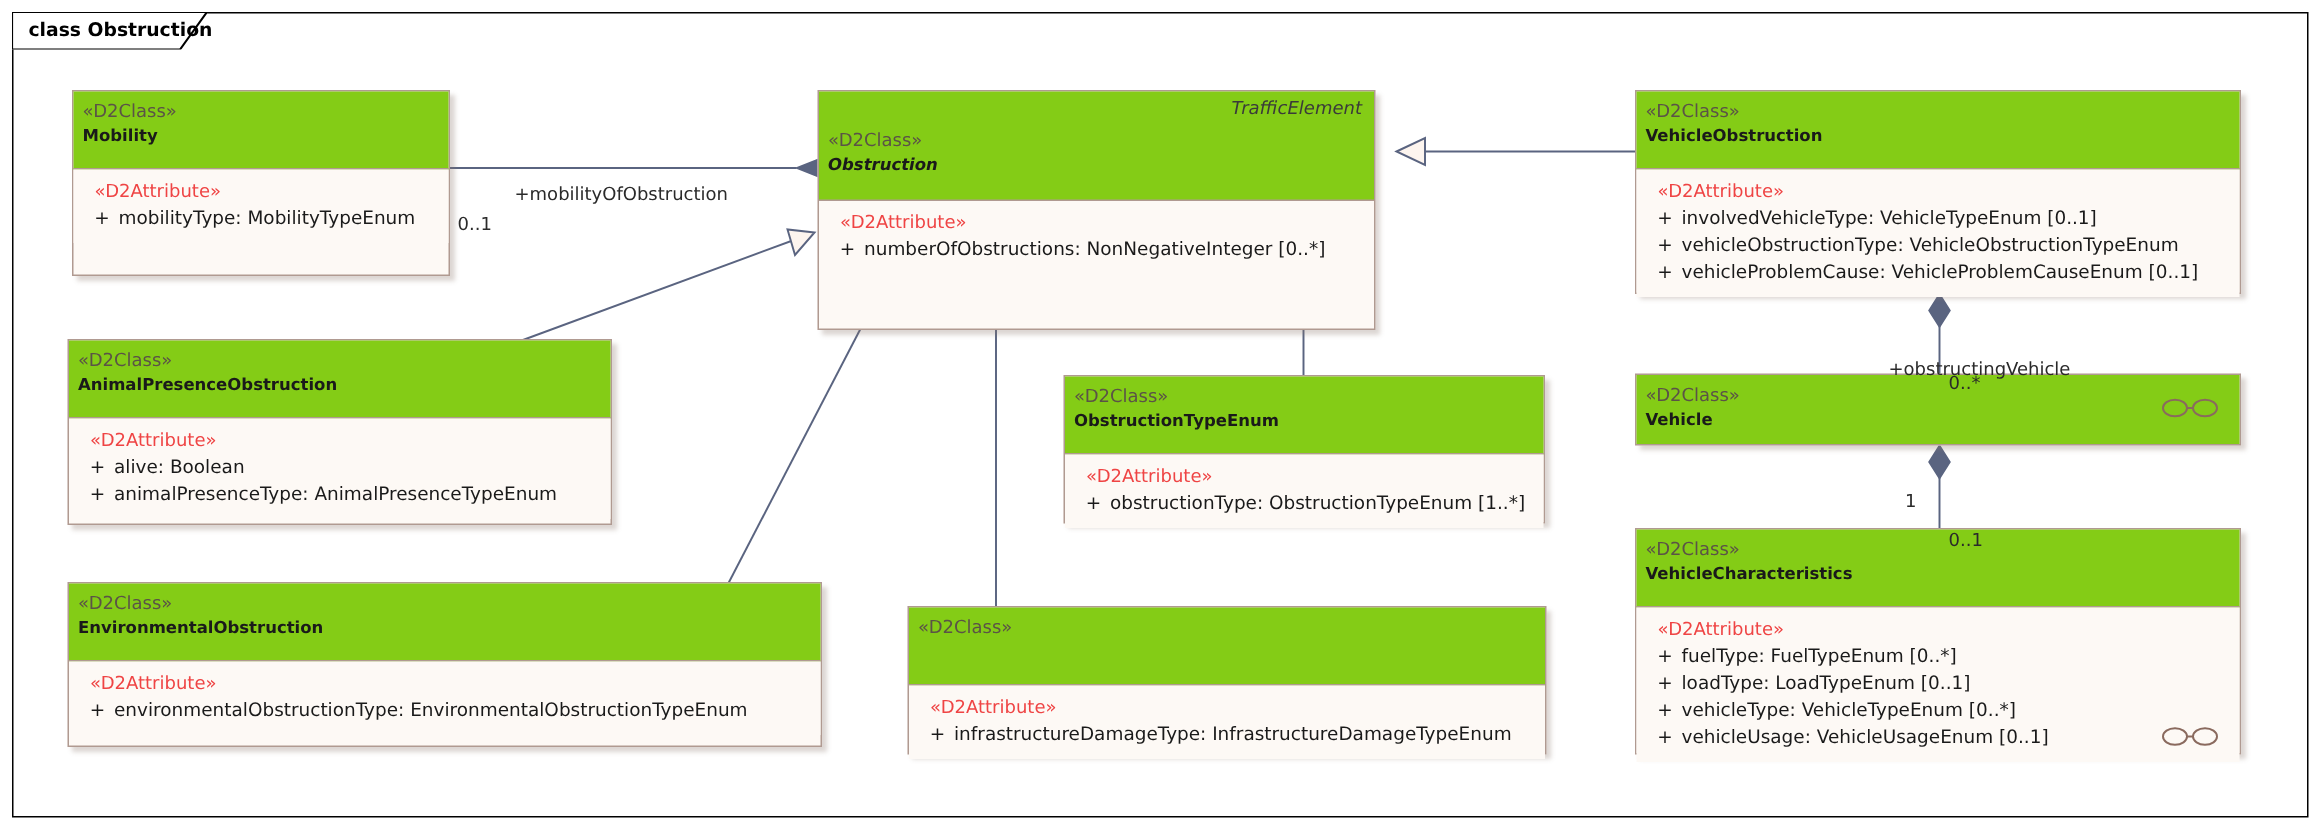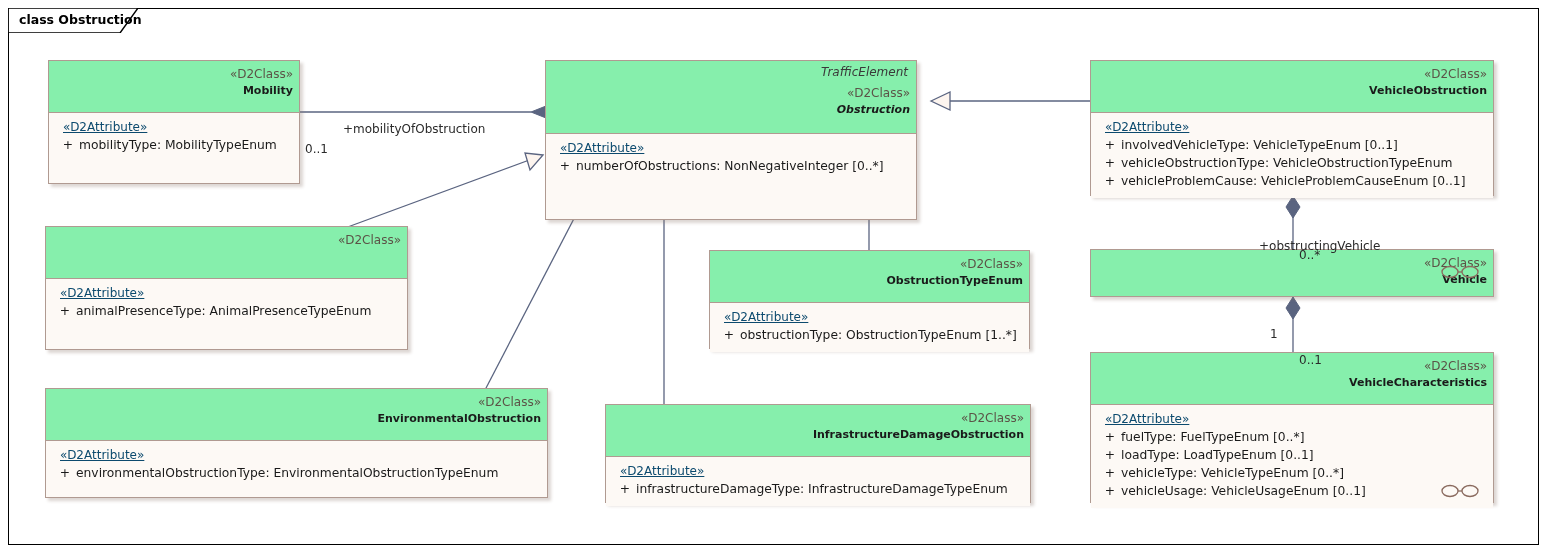--- a/index.html
+++ b/index.html
@@ -74,23 +74,23 @@
   .uml-class {
     position: absolute;
     box-sizing: border-box;
     border: 1px solid #b09a91;
     background: #fdf9f5;
     box-shadow: 3px 3px 3px rgba(140,120,110,0.30);
     z-index: 3;
   }
   .uml-header {
     position: relative;
-    background: #86efac;
+    background: #84cc16;
     border-bottom: 1px solid #b09a91;
-    text-align: right;
+    text-align: left;
     padding: 5px 6px 6px 6px;
     box-sizing: border-box;
   }
   .stereotype {
     display: block;
     font-size: 12px;
     color: #5b5347;
     line-height: 16px;
     white-space: nowrap;
   }
@@ -114,25 +114,24 @@
     color: #3a3a3a;
   }
   .uml-body {
     position: relative;
     background: #fdf9f5;
     padding: 6px 4px 8px 4px;
     box-sizing: border-box;
   }
   .attr-stereotype {
     font-size: 12px;
-    color: #0c4a6e;
+    color: #ef4444;
     line-height: 17px;
     padding-left: 10px;
     white-space: nowrap;
-    text-decoration: underline;
   }
   .attr-row {
     display: block;
     font-size: 12.3px;
     color: #1a1a1a;
     line-height: 18px;
     white-space: nowrap;
     padding-left: 4px;
   }
   .attr-vis {
@@ -280,23 +279,27 @@
       </div>
       <div class="attr-row">
         <span class="attr-vis">+</span><span>vehicleProblemCause: VehicleProblemCauseEnum [0..1]</span>
       </div>
     </div>
   </div>
 
   <div class="uml-class" style="left:45px; top:226px; width:363px; height:124px;">
     <div class="uml-header" style="height:52px;">
       <span class="stereotype">«D2Class»</span>
-    </div>
-    <div class="uml-body">
-      <div class="attr-stereotype">«D2Attribute»</div>
+      <span class="cls-name">AnimalPresenceObstruction</span>
+    </div>
+    <div class="uml-body">
+      <div class="attr-stereotype">«D2Attribute»</div>
+      <div class="attr-row">
+        <span class="attr-vis">+</span><span>alive: Boolean</span>
+      </div>
       <div class="attr-row">
         <span class="attr-vis">+</span><span>animalPresenceType: AnimalPresenceTypeEnum</span>
       </div>
     </div>
   </div>
 
   <div class="uml-class" style="left:709px; top:250px; width:321px; height:99px;">
     <div class="uml-header" style="height:52px;">
       <span class="stereotype">«D2Class»</span>
       <span class="cls-name">ObstructionTypeEnum</span>
@@ -330,21 +333,20 @@
       <div class="attr-stereotype">«D2Attribute»</div>
       <div class="attr-row">
         <span class="attr-vis">+</span><span>environmentalObstructionType: EnvironmentalObstructionTypeEnum</span>
       </div>
     </div>
   </div>
 
   <div class="uml-class" style="left:605px; top:404px; width:426px; height:99px;">
     <div class="uml-header" style="height:52px;">
       <span class="stereotype">«D2Class»</span>
-      <span class="cls-name">InfrastructureDamageObstruction</span>
     </div>
     <div class="uml-body">
       <div class="attr-stereotype">«D2Attribute»</div>
       <div class="attr-row">
         <span class="attr-vis">+</span><span>infrastructureDamageType: InfrastructureDamageTypeEnum</span>
       </div>
     </div>
   </div>
 
   <div class="uml-class" style="left:1090px; top:352px; width:404px; height:151px;">

